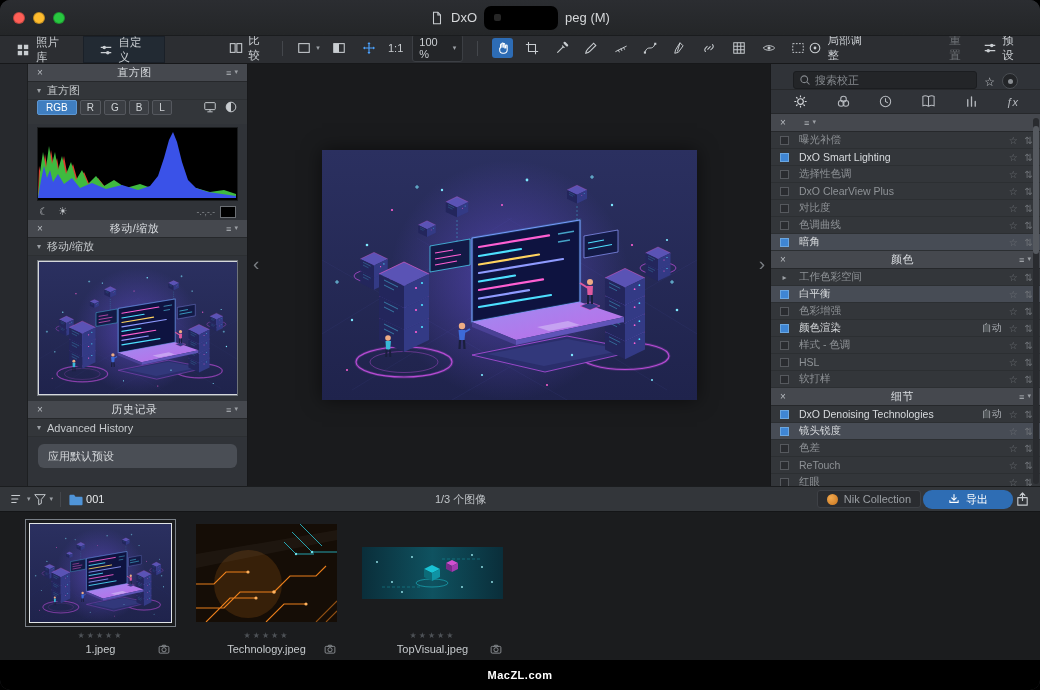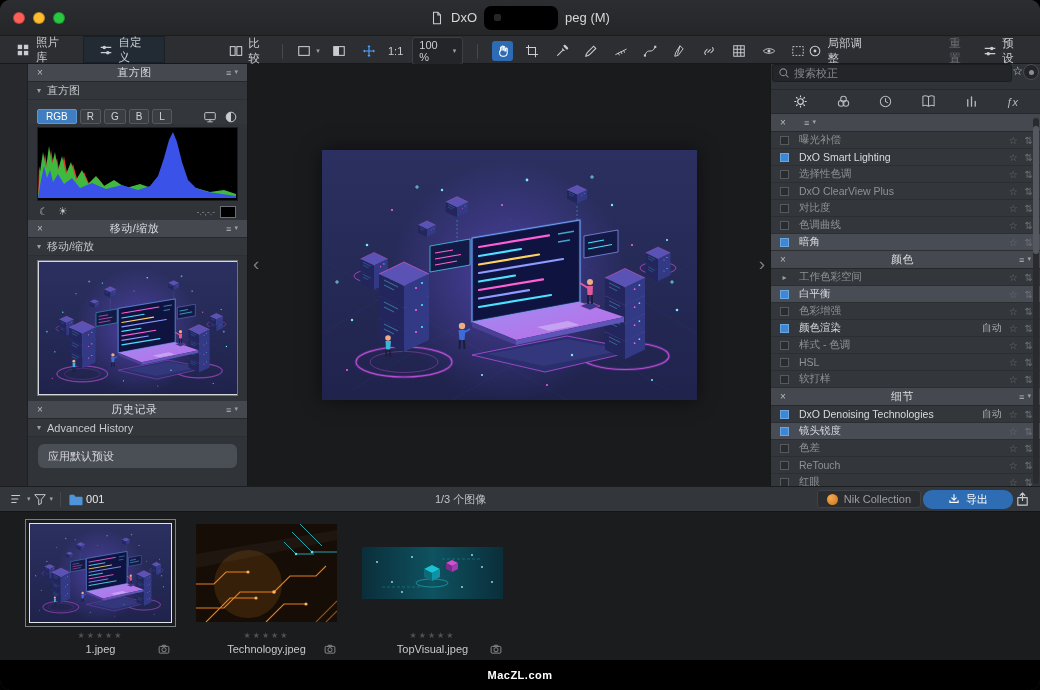--- a/index.html
+++ b/index.html
@@ -8,21 +8,21 @@
 
   
   .titlebar{height:36px;flex:none;background:linear-gradient(#2b2d31,#242628);border-bottom:1px solid #1a1c1e;display:flex;align-items:center;position:relative}
   .lights{display:flex;gap:8px;margin-left:13px;z-index:2}
   .light{width:12px;height:12px;border-radius:50%;border:.5px solid rgba(0,0,0,.25)}
   .title-center{position:absolute;left:0;right:0;top:0;bottom:0;display:flex;justify-content:center;align-items:center;gap:7px;color:#d6d8da;font-size:13px}
   .notch{width:74px;height:24px;background:#000;border-radius:7px;display:flex;align-items:center;padding-left:10px}
   .notch i{width:7px;height:7px;background:#262626;border-radius:2px;display:block}
 
   
-  .toolbar{height:28px;flex:none;background:#2c2e32;border-bottom:1px solid #17181a;display:flex;align-items:flex-start;font-size:11.5px;color:#c9cdd1;padding-right:20px}
+  .toolbar{height:28px;flex:none;background:#2c2e32;border-bottom:1px solid #17181a;display:flex;align-items:flex-end;font-size:11.5px;color:#c9cdd1;padding-right:20px}
   .tab{display:flex;align-items:center;gap:6px;padding:0 16px;height:100%;cursor:pointer}
   .tab.active{background:#222a33;box-shadow:inset 0 0 0 1px #1a2028}
   .tgroup{display:flex;align-items:center;gap:9px}
   .tbtn{display:flex;align-items:center;gap:5px;cursor:pointer}
   .sep{width:1px;height:15px;background:#44474c;margin:0 5px}
   .car{font-size:7px;color:#9ca0a5}
   .zoombox{display:flex;align-items:center;gap:5px;background:#232528;border:1px solid #3c3f44;border-radius:3px;padding:1px 6px;font-size:11px}
   .toolic{width:22px;height:20px;display:flex;align-items:center;justify-content:center;border-radius:3px;cursor:pointer}
   .toolic.active{background:#2d6cb5}
   .ic{display:inline-flex;align-items:center;justify-content:center;flex:none;width:15px;height:15px}
@@ -32,40 +32,40 @@
   
   .main{flex:1;display:flex;min-height:0}
   .gutter{width:28px;flex:none;background:#27292d;border-right:1px solid #1d1f21}
   .lpanel{width:220px;flex:none;background:#303338;border-right:1px solid #17181a;display:flex;flex-direction:column;overflow:hidden;font-size:11px}
   .shead{height:18px;flex:none;background:#45484e;border-bottom:1px solid #26282b;display:flex;align-items:center;color:#d9dce0}
   .shead .x{width:24px;text-align:center;color:#b6babf;font-size:10px;cursor:pointer}
   .shead .t{flex:1;text-align:center;font-size:11px;letter-spacing:.5px}
   .shead .m{width:30px;color:#b6babf;font-size:9px;display:flex;gap:3px;justify-content:center;cursor:pointer}
   .subrow{height:18px;flex:none;display:flex;align-items:center;gap:6px;padding:0 9px;color:#c6cacd;background:#33363a;border-bottom:1px solid #2c2f32}
   .chv{font-size:8px;color:#9ca0a5}
-  .chanrow{height:24px;flex:none;display:flex;align-items:flex-end;gap:3px;padding:0 9px;background:#33363a}
+  .chanrow{height:24px;flex:none;display:flex;align-items:flex-start;gap:3px;padding:0 9px;background:#33363a}
   .chan{padding:1px 6px;background:#3b3e43;border:1px solid #55585e;border-radius:2px;color:#cfd3d6;font-size:10px;cursor:pointer}
   .chan.sel{background:#3f7ec0;border-color:#5e97d2;color:#fff;padding:1px 8px}
   .chanicons{margin-left:auto;display:flex;gap:7px;align-items:center}
   .histwrap{margin:3px 9px 2px;flex:none;background:#000;border:1px solid #1a1c1e}
   .histfoot{height:17px;flex:none;display:flex;align-items:center;gap:10px;padding:0 11px;color:#c0c4c8;font-size:11px}
   .histvals{margin-left:auto;display:flex;align-items:center;gap:5px;font-size:8.5px;color:#8a8e92}
   .swatch{width:16px;height:12px;background:#000;border:1px solid #6b6f74}
   .navthumb{margin:5px 10px 6px;flex:none;border:1px solid #d5d8db;outline:1px solid #6f747a;line-height:0;cursor:grab}
   .histrowbtn{margin:7px 10px;flex:none;height:24px;background:#4a4e55;border-radius:6px;display:flex;align-items:center;padding:0 10px;color:#d4d7da;cursor:pointer}
 
   
   .canvas{flex:1;background:#1a1b1d;position:relative;display:flex;align-items:center;justify-content:center;min-width:0}
   .pchev{position:absolute;top:44%;color:#7a7e83;font-size:19px;line-height:1;cursor:pointer;padding:4px}
   .pchev.l{left:1px}.pchev.r{right:1px}
   .imgwrap{width:375px;height:250px;line-height:0;box-shadow:0 0 18px rgba(0,0,0,.55)}
 
   
   .rpanel{width:270px;flex:none;background:#303338;border-left:1px solid #17181a;display:flex;flex-direction:column;overflow:hidden;position:relative;font-size:11px}
-  .srow{height:26px;flex:none;display:flex;align-items:flex-start;padding:0 1px;border-bottom:1px solid #26282b}
+  .srow{height:26px;flex:none;display:flex;align-items:flex-end;gap:7px;padding:0 22px;border-bottom:1px solid #26282b}
   .sbox{flex:1;height:18px;background:#232528;border:1px solid #1b1d20;border-radius:3px;display:flex;align-items:center;gap:4px;padding:0 5px}
   .sbox input{flex:1;background:transparent;border:none;outline:none;color:#d2d5d8;font-size:11px;font-family:inherit;min-width:0}
   .sbox input::placeholder{color:#85898e}
   .stario{color:#c0c4c8;font-size:12px;cursor:pointer}
   .circio{width:16px;height:16px;border-radius:50%;background:#232528;border:1px solid #4a4e53;display:flex;align-items:center;justify-content:center;cursor:pointer}
   .circio i{width:5px;height:5px;border-radius:50%;background:#8a8e93;display:block}
   .tabsrow{height:24px;flex:none;display:flex;align-items:center;justify-content:space-between;padding:0 22px;border-bottom:1px solid #26282b}
   .ptab{cursor:pointer;display:inline-flex}
   .item{height:17px;flex:none;display:flex;align-items:center;gap:10px;padding:0 7px 0 9px;background:#33363a;border-bottom:1px solid #2c2f32;color:#8e9296;cursor:pointer}
   .item.hl{background:#474c55}

